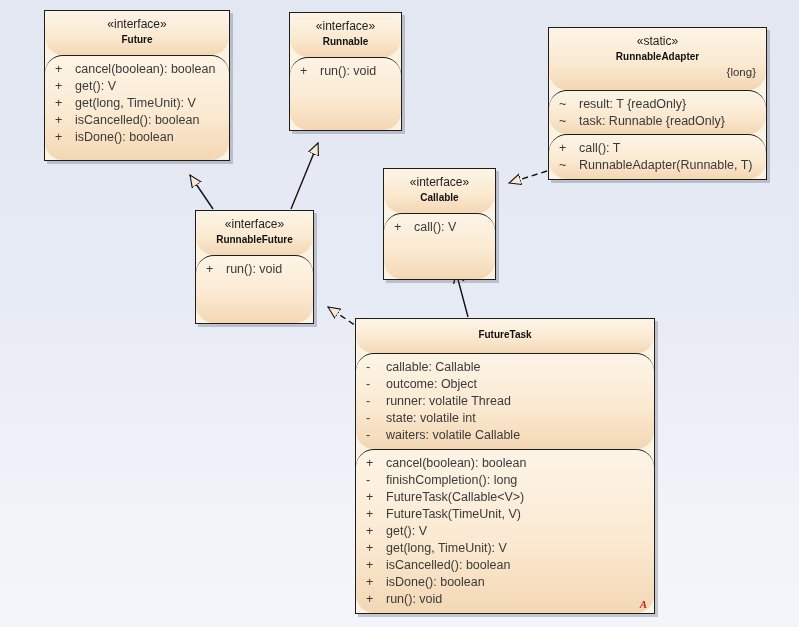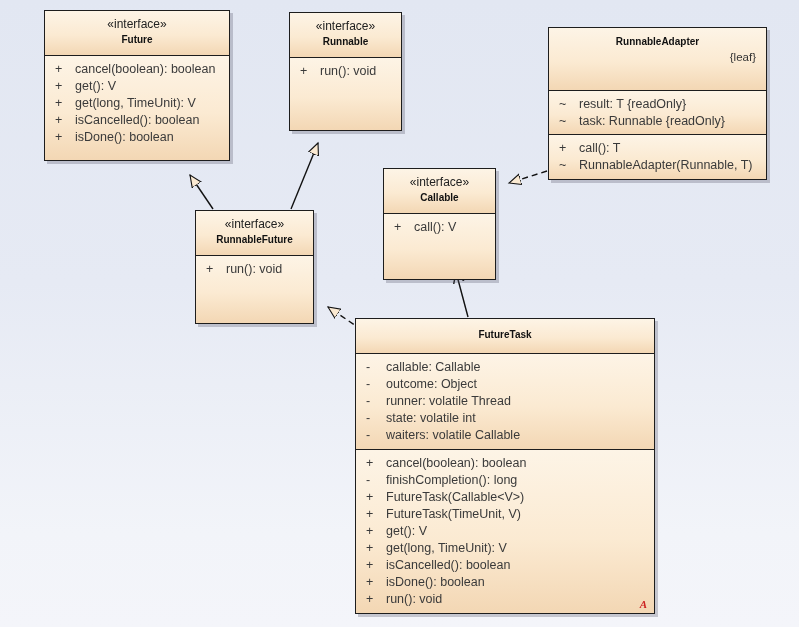--- a/index.html
+++ b/index.html
@@ -33,20 +33,21 @@
     position: absolute;
     box-sizing: border-box;
     border: 1px solid #1d1d1d;
     box-shadow: 3px 3px 0 rgba(90, 90, 110, 0.30);
     background: #fdf3e3;
   }
   .compartment {
     box-sizing: border-box;
     background: linear-gradient(to bottom, #fdf4e6 0%, #fbead2 55%, #f3d7b4 100%);
     position: relative;
+    border-radius: 18px;
   }
   .compartment + .compartment {
     border-top: 1px solid #1d1d1d;
   }
 
   
   .hdr {
     text-align: center;
     padding: 6px 8px 6px 8px;
   }
@@ -209,22 +210,23 @@
     <div class="compartment members">
       <div class="member">
         <span class="vis">+</span>
         <span class="mtext">run(): void</span>
       </div>
     </div>
   </div>
 
   <div class="uml-box" id="box-adapter">
     <div class="compartment hdr">
+      <div class="stereotype">«static»</div>
       <div class="cls-name">RunnableAdapter</div>
-      <div class="leaf-tag">{leaf}</div>
+      <div class="leaf-tag">{long}</div>
     </div>
     <div class="compartment members attrs">
       <div class="member">
         <span class="vis">~</span>
         <span class="mtext">result: T {readOnly}</span>
       </div>
       <div class="member">
         <span class="vis">~</span>
         <span class="mtext">task: Runnable {readOnly}</span>
       </div>

